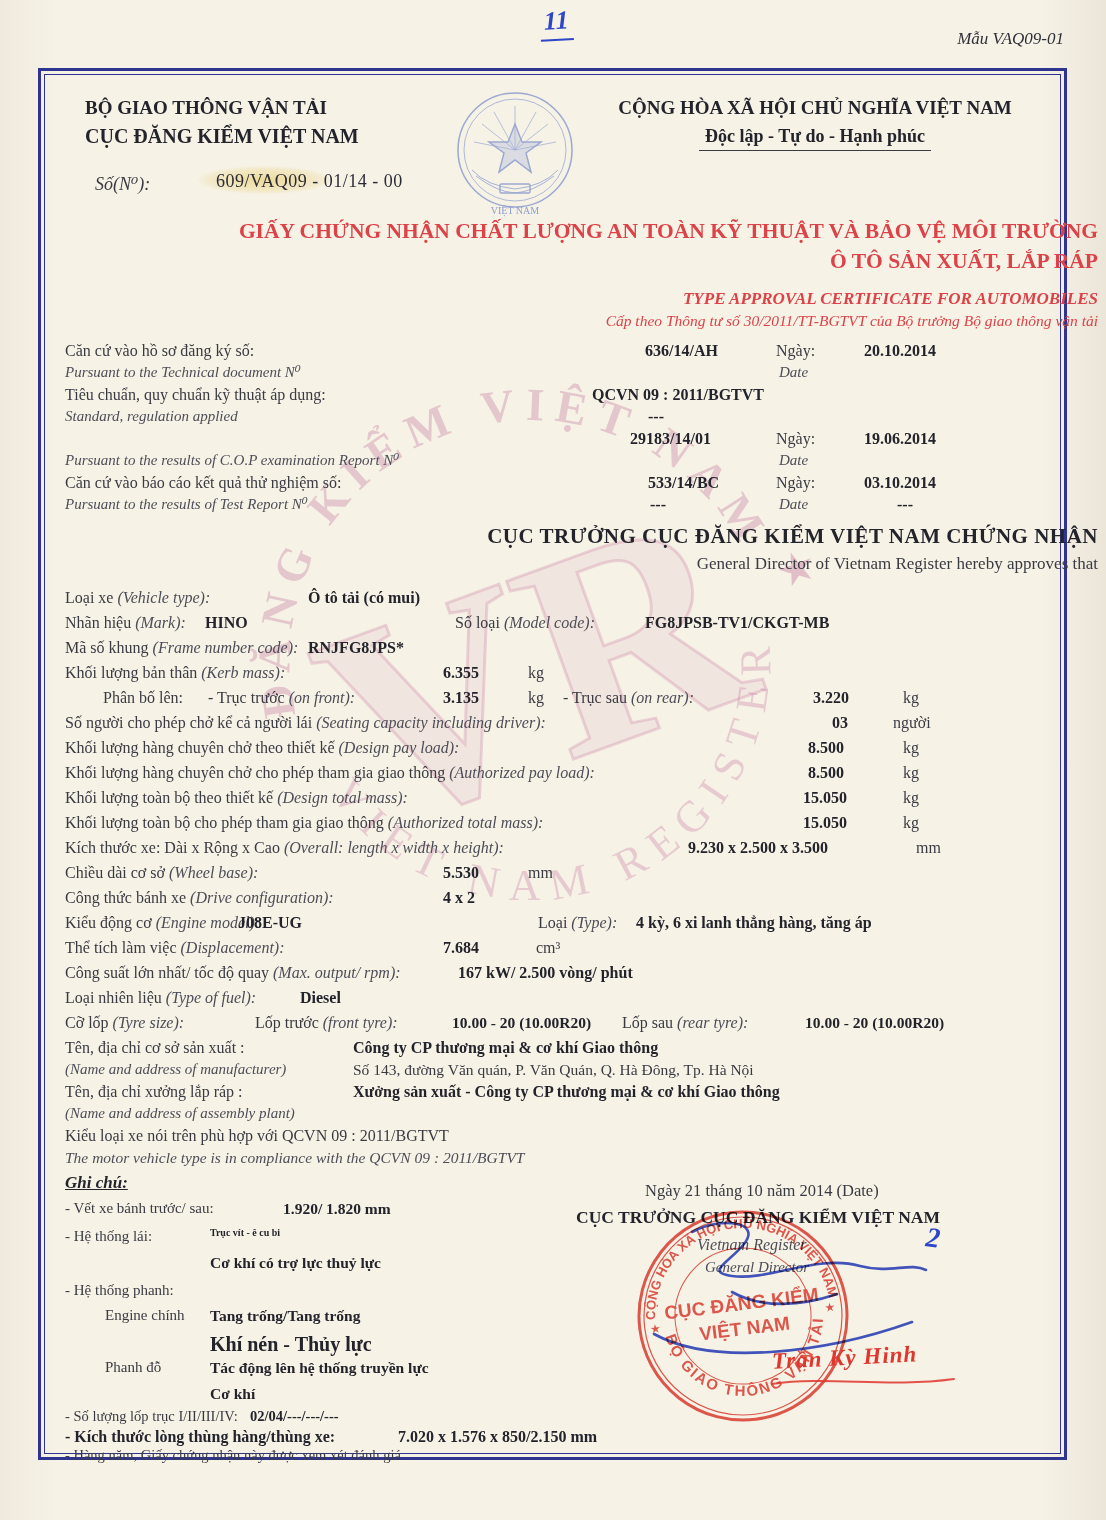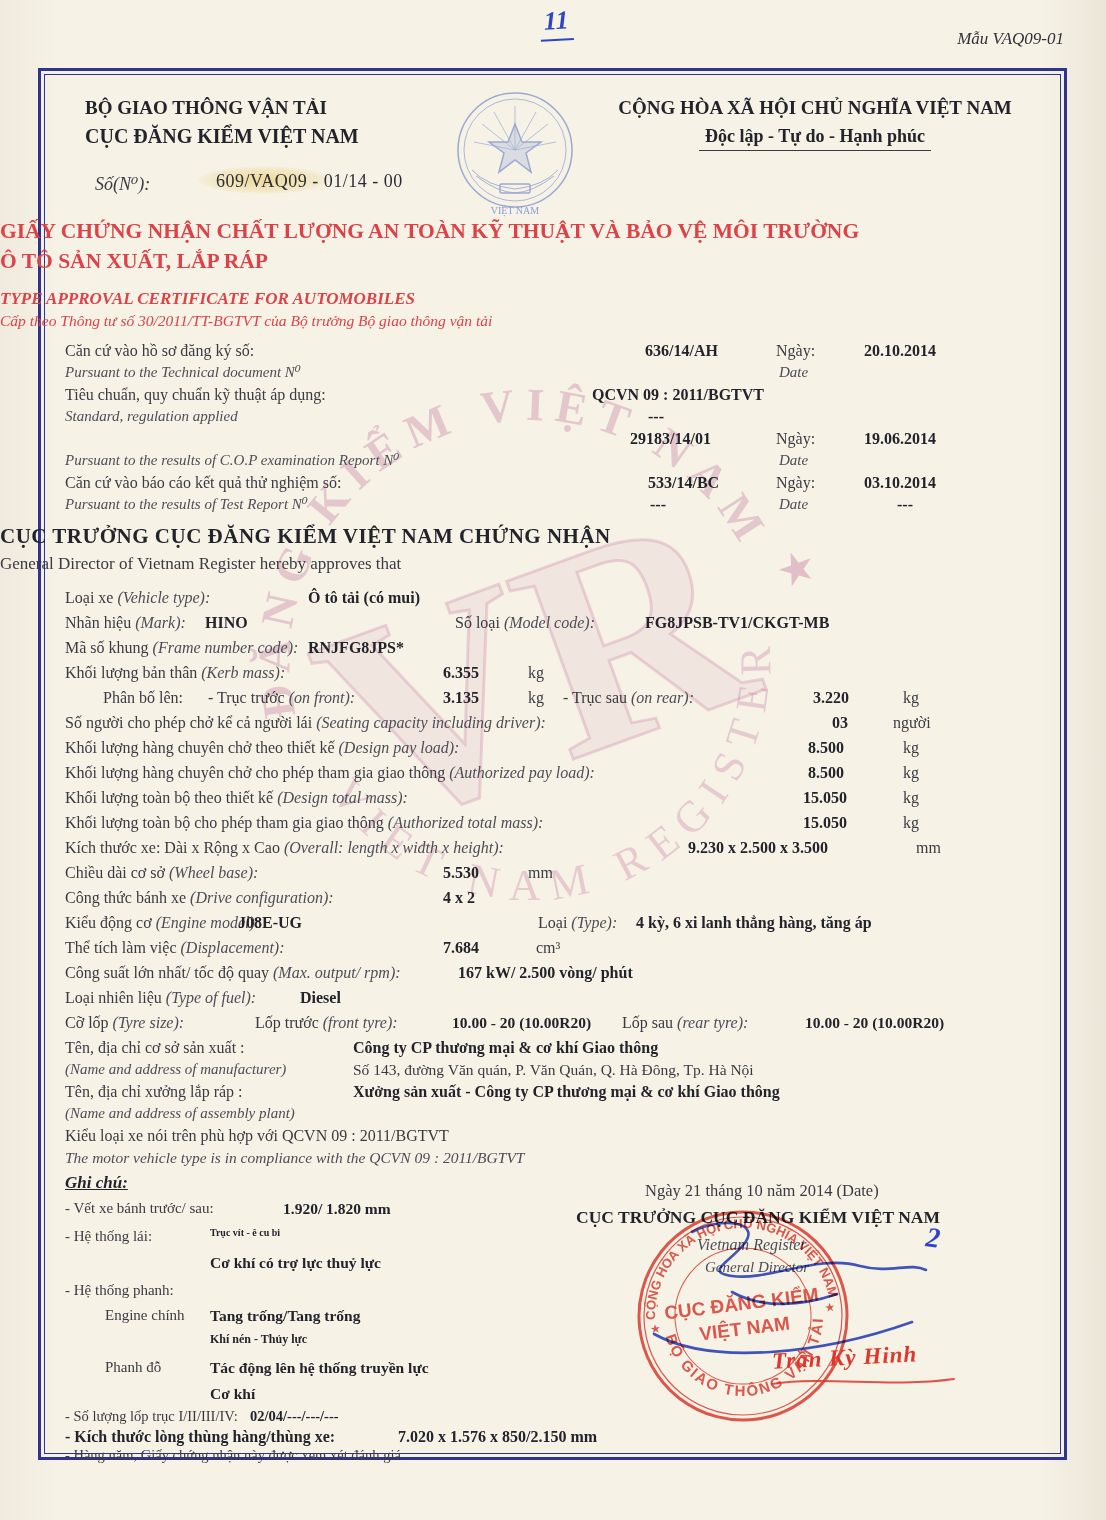--- a/index.html
+++ b/index.html
@@ -5,21 +5,21 @@
   *{box-sizing:border-box;margin:0;padding:0}
   html,body{width:1106px;height:1520px}
   body{background:#d8d4c8;font-family:"Liberation Serif","DejaVu Serif",serif}
   .sheet{position:relative;width:1106px;height:1520px;overflow:hidden;
          background:var(--paper,#f6f2e6);
          background-image:linear-gradient(90deg, rgba(210,200,180,.18) 0, rgba(0,0,0,0) 60px, rgba(0,0,0,0) 1040px, rgba(190,180,160,.20) 1106px)}
   .frame{position:absolute;left:38px;top:68px;width:1029px;height:1392px;
          border:3px solid var(--frame-blue,#2e3490);z-index:1}
   .frame::after{content:"";position:absolute;inset:3px;border:1px solid var(--frame-blue,#2e3490)}
   .t{position:absolute;white-space:nowrap;color:var(--ink,#3a3a43);font-size:16px;line-height:1.25;z-index:2}
-  .ctr{left:0;right:8px;text-align:left}
+  .ctr{left:0;right:8px;text-align:right}
   .b{font-weight:bold;color:var(--ink-strong,#23232c)}
   .en{font-style:italic;color:#4d4d58}
   .red{color:var(--title-red,#dc4247)}
   .sm{font-size:15px}
   .xs{font-size:14.5px}
   .hw{font-style:italic;font-weight:bold;color:var(--pen-blue,#2f45c8);z-index:6}
   .wm{z-index:0}
   .wm text{font-family:"Liberation Serif","DejaVu Serif",serif}
   .stamp{z-index:4;mix-blend-mode:multiply}
   .stamp text{font-family:"Liberation Sans","DejaVu Sans",sans-serif}
@@ -215,21 +215,21 @@
   <span class="t sm" style="left:65px;top:1199px">- Vết xe bánh trước/ sau:</span>
   <span class="t b" style="left:283px;top:1199px;font-size:15.5px">1.920/ 1.820 mm</span>
 
   <span class="t sm" style="left:65px;top:1227px">- Hệ thống lái:</span>
   <span class="t b" style="left:210px;top:1227px;font-size:10px">Trục vít - ê cu bi</span>
   <span class="t b" style="left:210px;top:1253px;font-size:15.5px">Cơ khí có trợ lực thuỷ lực</span>
 
   <span class="t sm" style="left:65px;top:1281px">- Hệ thống phanh:</span>
   <span class="t sm" style="left:105px;top:1306px">Engine chính</span>
   <span class="t b" style="left:210px;top:1306px;font-size:15.5px">Tang trống/Tang trống</span>
-  <span class="t b" style="left:210px;top:1332px;font-size:12px">Khí nén - Thủy lực</span>
+  <span class="t b" style="left:210px;top:1332px;font-size:20px">Khí nén - Thủy lực</span>
   <span class="t sm" style="left:105px;top:1358px">Phanh đỗ</span>
   <span class="t b" style="left:210px;top:1358px;font-size:15.5px">Tác động lên hệ thống truyền lực</span>
   <span class="t b" style="left:210px;top:1384px;font-size:15.5px">Cơ khí</span>
 
   <span class="t xs" style="left:65px;top:1407px">- Số lượng lốp trục I/II/III/IV:</span>
   <span class="t b xs" style="left:250px;top:1407px">02/04/---/---/---</span>
 
   <span class="t b" style="left:65px;top:1427px">- Kích thước lòng thùng hàng/thùng xe:</span>
   <span class="t b" style="left:398px;top:1427px">7.020 x 1.576 x 850/2.150 mm</span>
 

